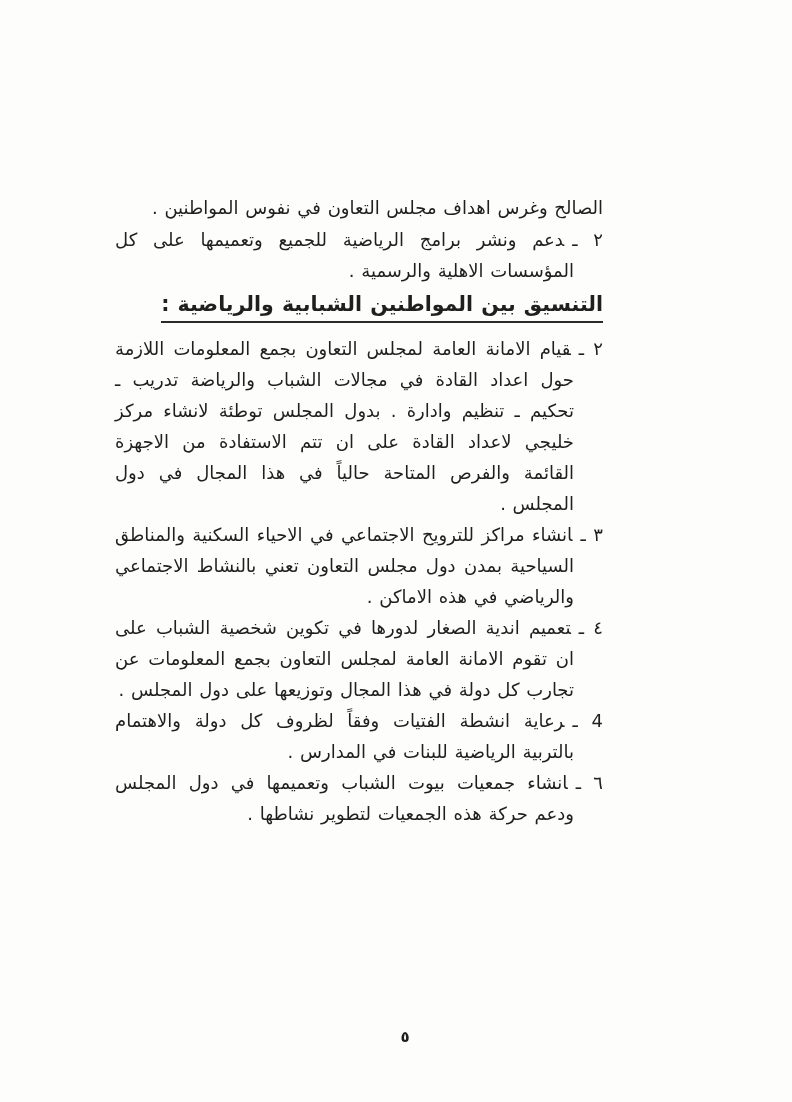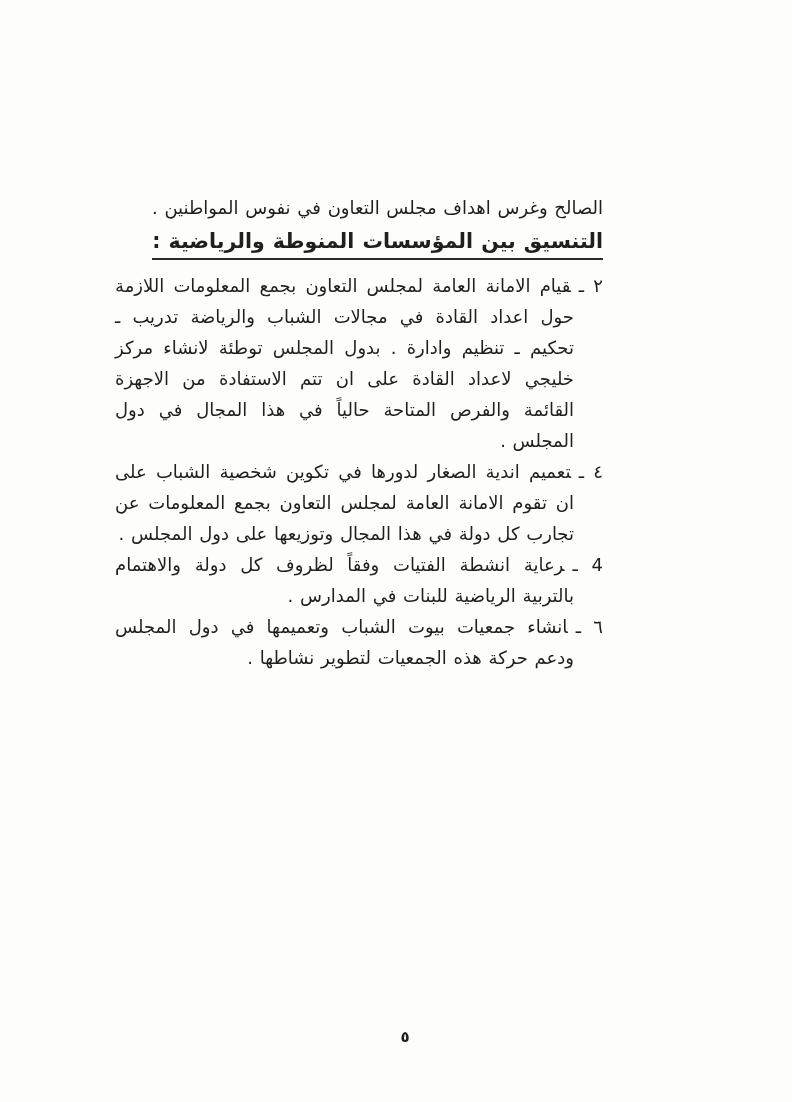--- a/index.html
+++ b/index.html
@@ -68,32 +68,34 @@
 </head>
 <body>
 
 <div class="page" style="--ink: #1f1f1f; --paper: #fdfdfb;">
 
   <div class="text-block">
 
     <p class="intro-line">الصالح وغرس اهداف مجلس التعاون في نفوس المواطنين .</p>
 
     <div class="doc-list">
+  <div class="item"><span class="num">٢ ـ</span><span class="body">دعم ونشر برامج الرياضية للجميع وتعميمها على كل المؤسسات الاهلية والرسمية .</span></div>
 
 
 </div>
 
     <div class="heading-row">
-      <span class="heading-text">التنسيق بين المؤسسات المنوطة والرياضية :</span>
+      <span class="heading-text">التنسيق بين المواطنين الشبابية والرياضية :</span>
     </div>
 
     <div class="doc-list">
 
   <div class="item"><span class="num">٢ ـ</span><span class="body">قيام الامانة العامة لمجلس التعاون بجمع المعلومات اللازمة حول اعداد القادة في مجالات الشباب والرياضة تدريب ـ تحكيم ـ تنظيم وادارة . بدول المجلس توطئة لانشاء مركز خليجي لاعداد القادة على ان تتم الاستفادة من الاجهزة القائمة والفرص المتاحة حالياً في هذا المجال في دول المجلس .</span></div>
 
+  <div class="item"><span class="num">٣ ـ</span><span class="body">انشاء مراكز للترويح الاجتماعي في الاحياء السكنية والمناطق السياحية بمدن دول مجلس التعاون تعني بالنشاط الاجتماعي والرياضي في هذه الاماكن .</span></div>
 
   <div class="item"><span class="num">٤ ـ</span><span class="body">تعميم اندية الصغار لدورها في تكوين شخصية الشباب على ان تقوم الامانة العامة لمجلس التعاون بجمع المعلومات عن تجارب كل دولة في هذا المجال وتوزيعها على دول المجلس .</span></div>
 
   <div class="item"><span class="num">4 ـ</span><span class="body">رعاية انشطة الفتيات وفقاً لظروف كل دولة والاهتمام بالتربية الرياضية للبنات في المدارس .</span></div>
 
   <div class="item"><span class="num">٦ ـ</span><span class="body">انشاء جمعيات بيوت الشباب وتعميمها في دول المجلس ودعم حركة هذه الجمعيات لتطوير نشاطها .</span></div>
 </div>
 
   </div>
 

